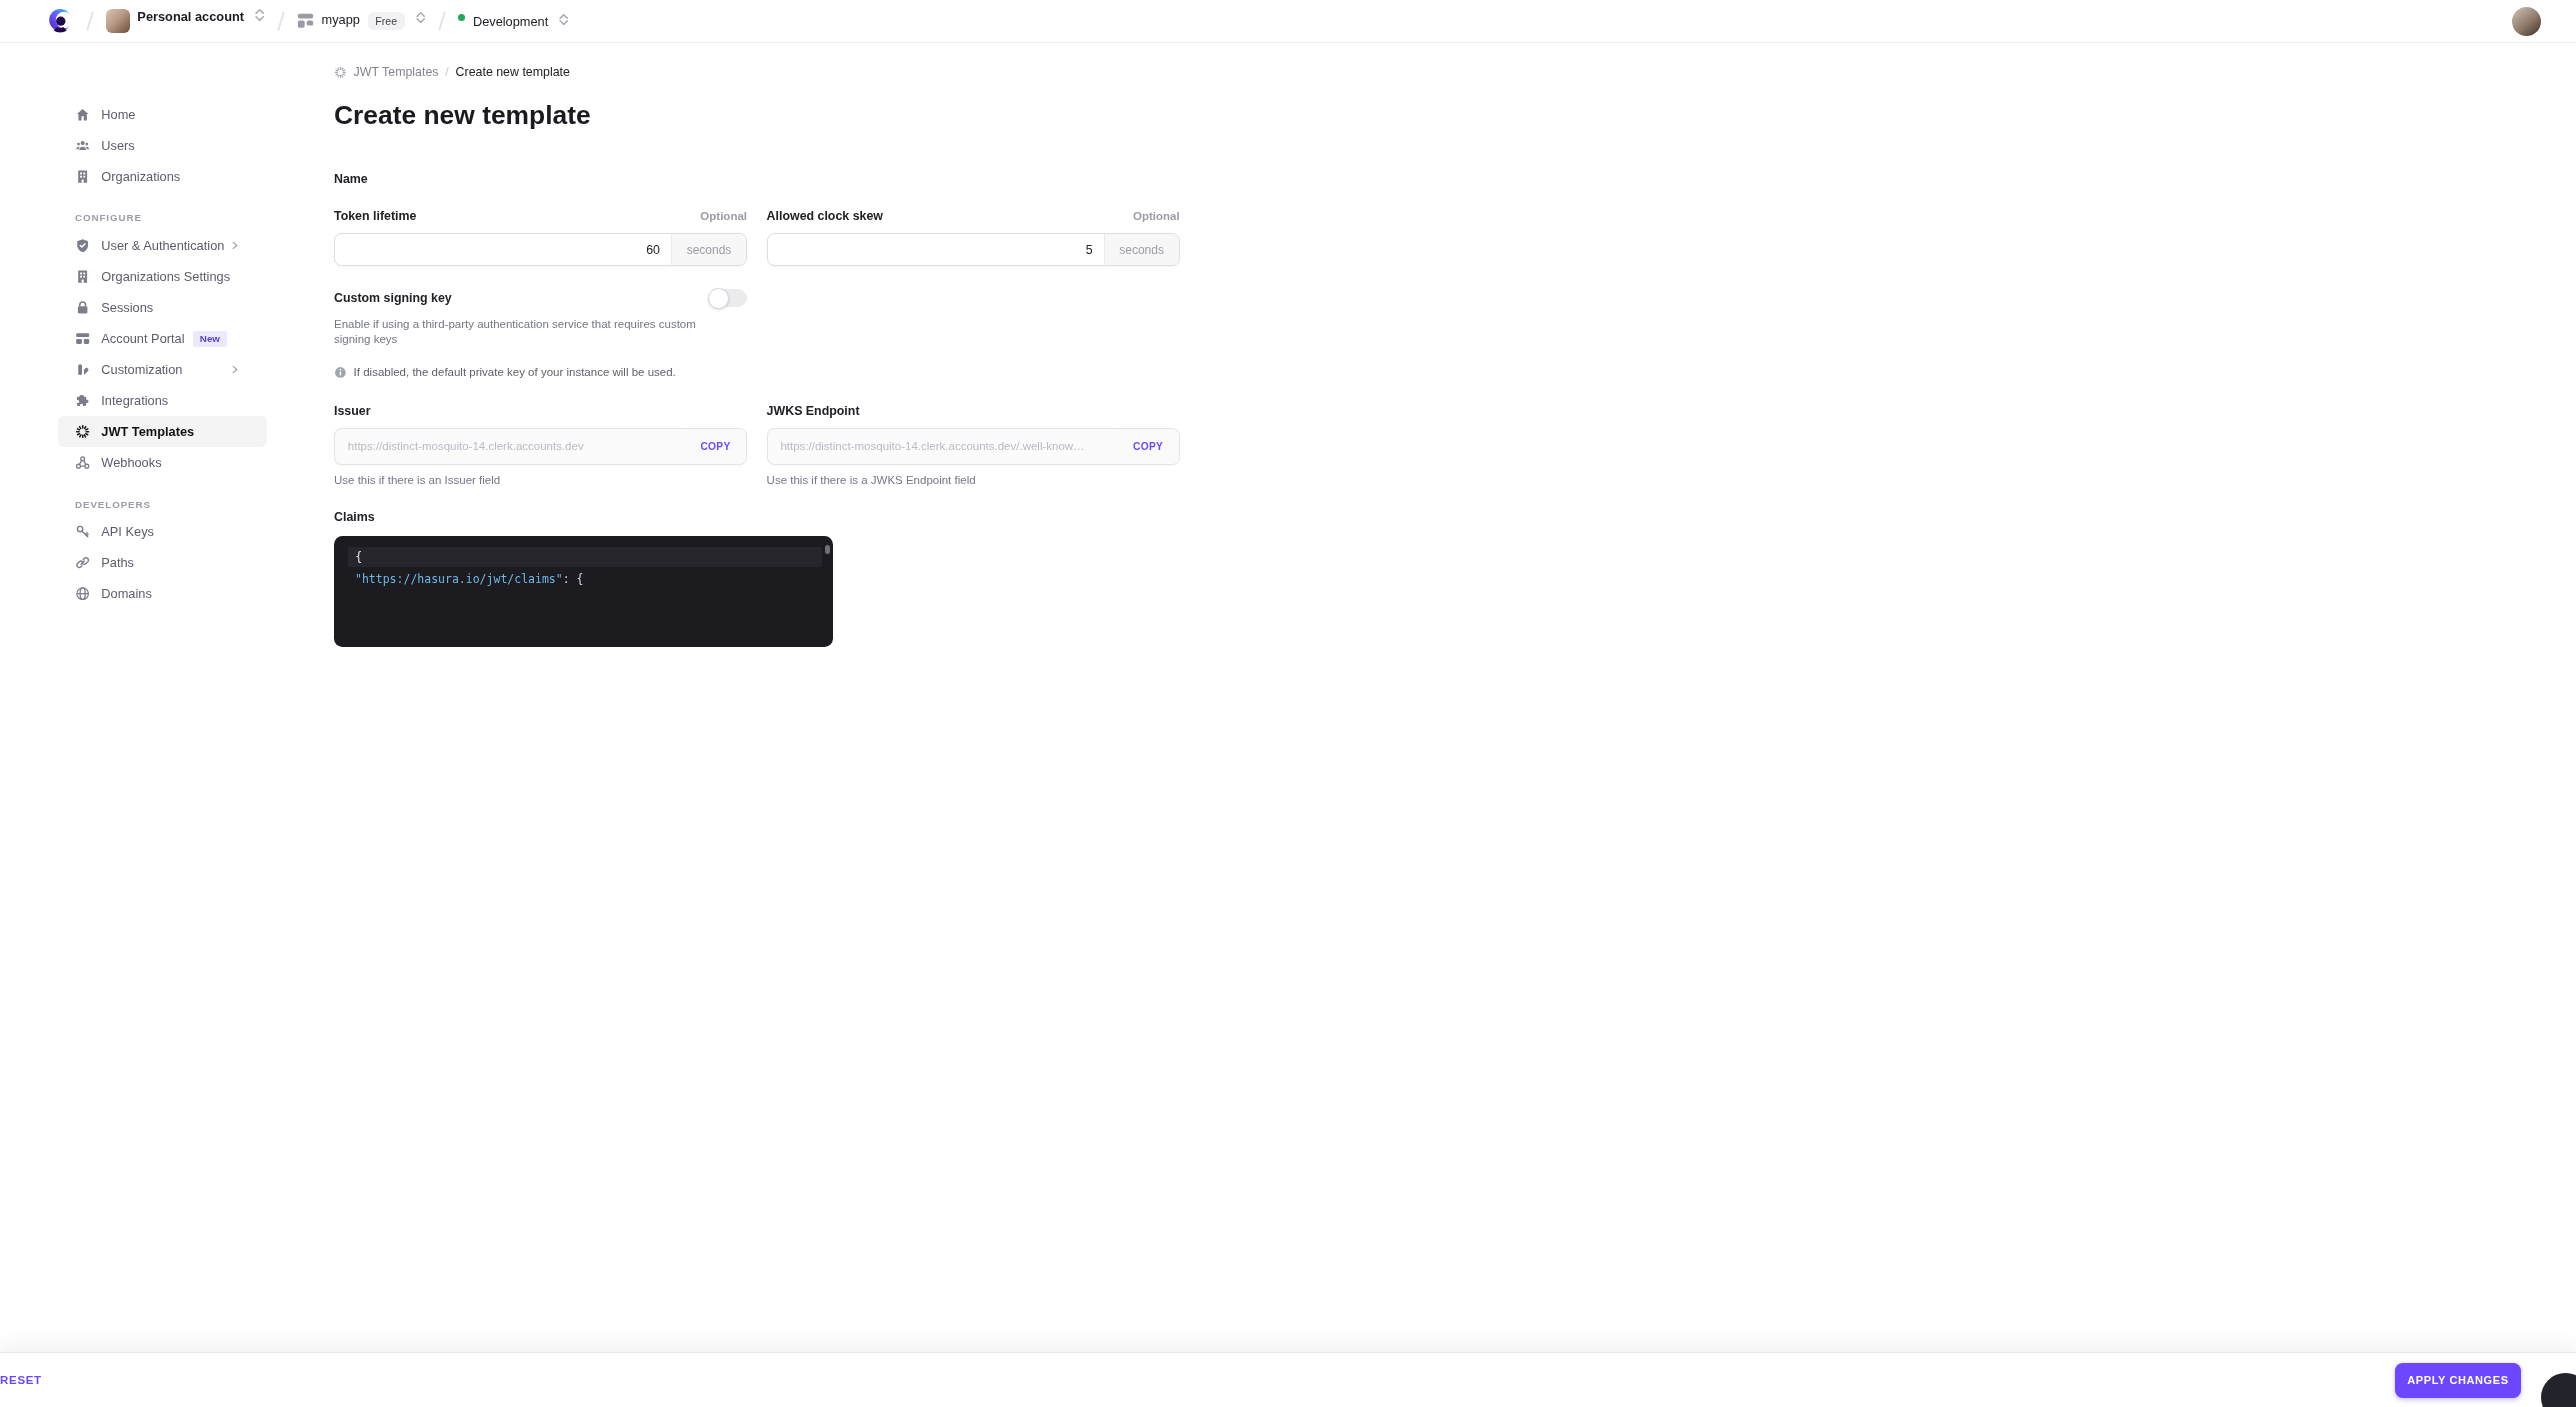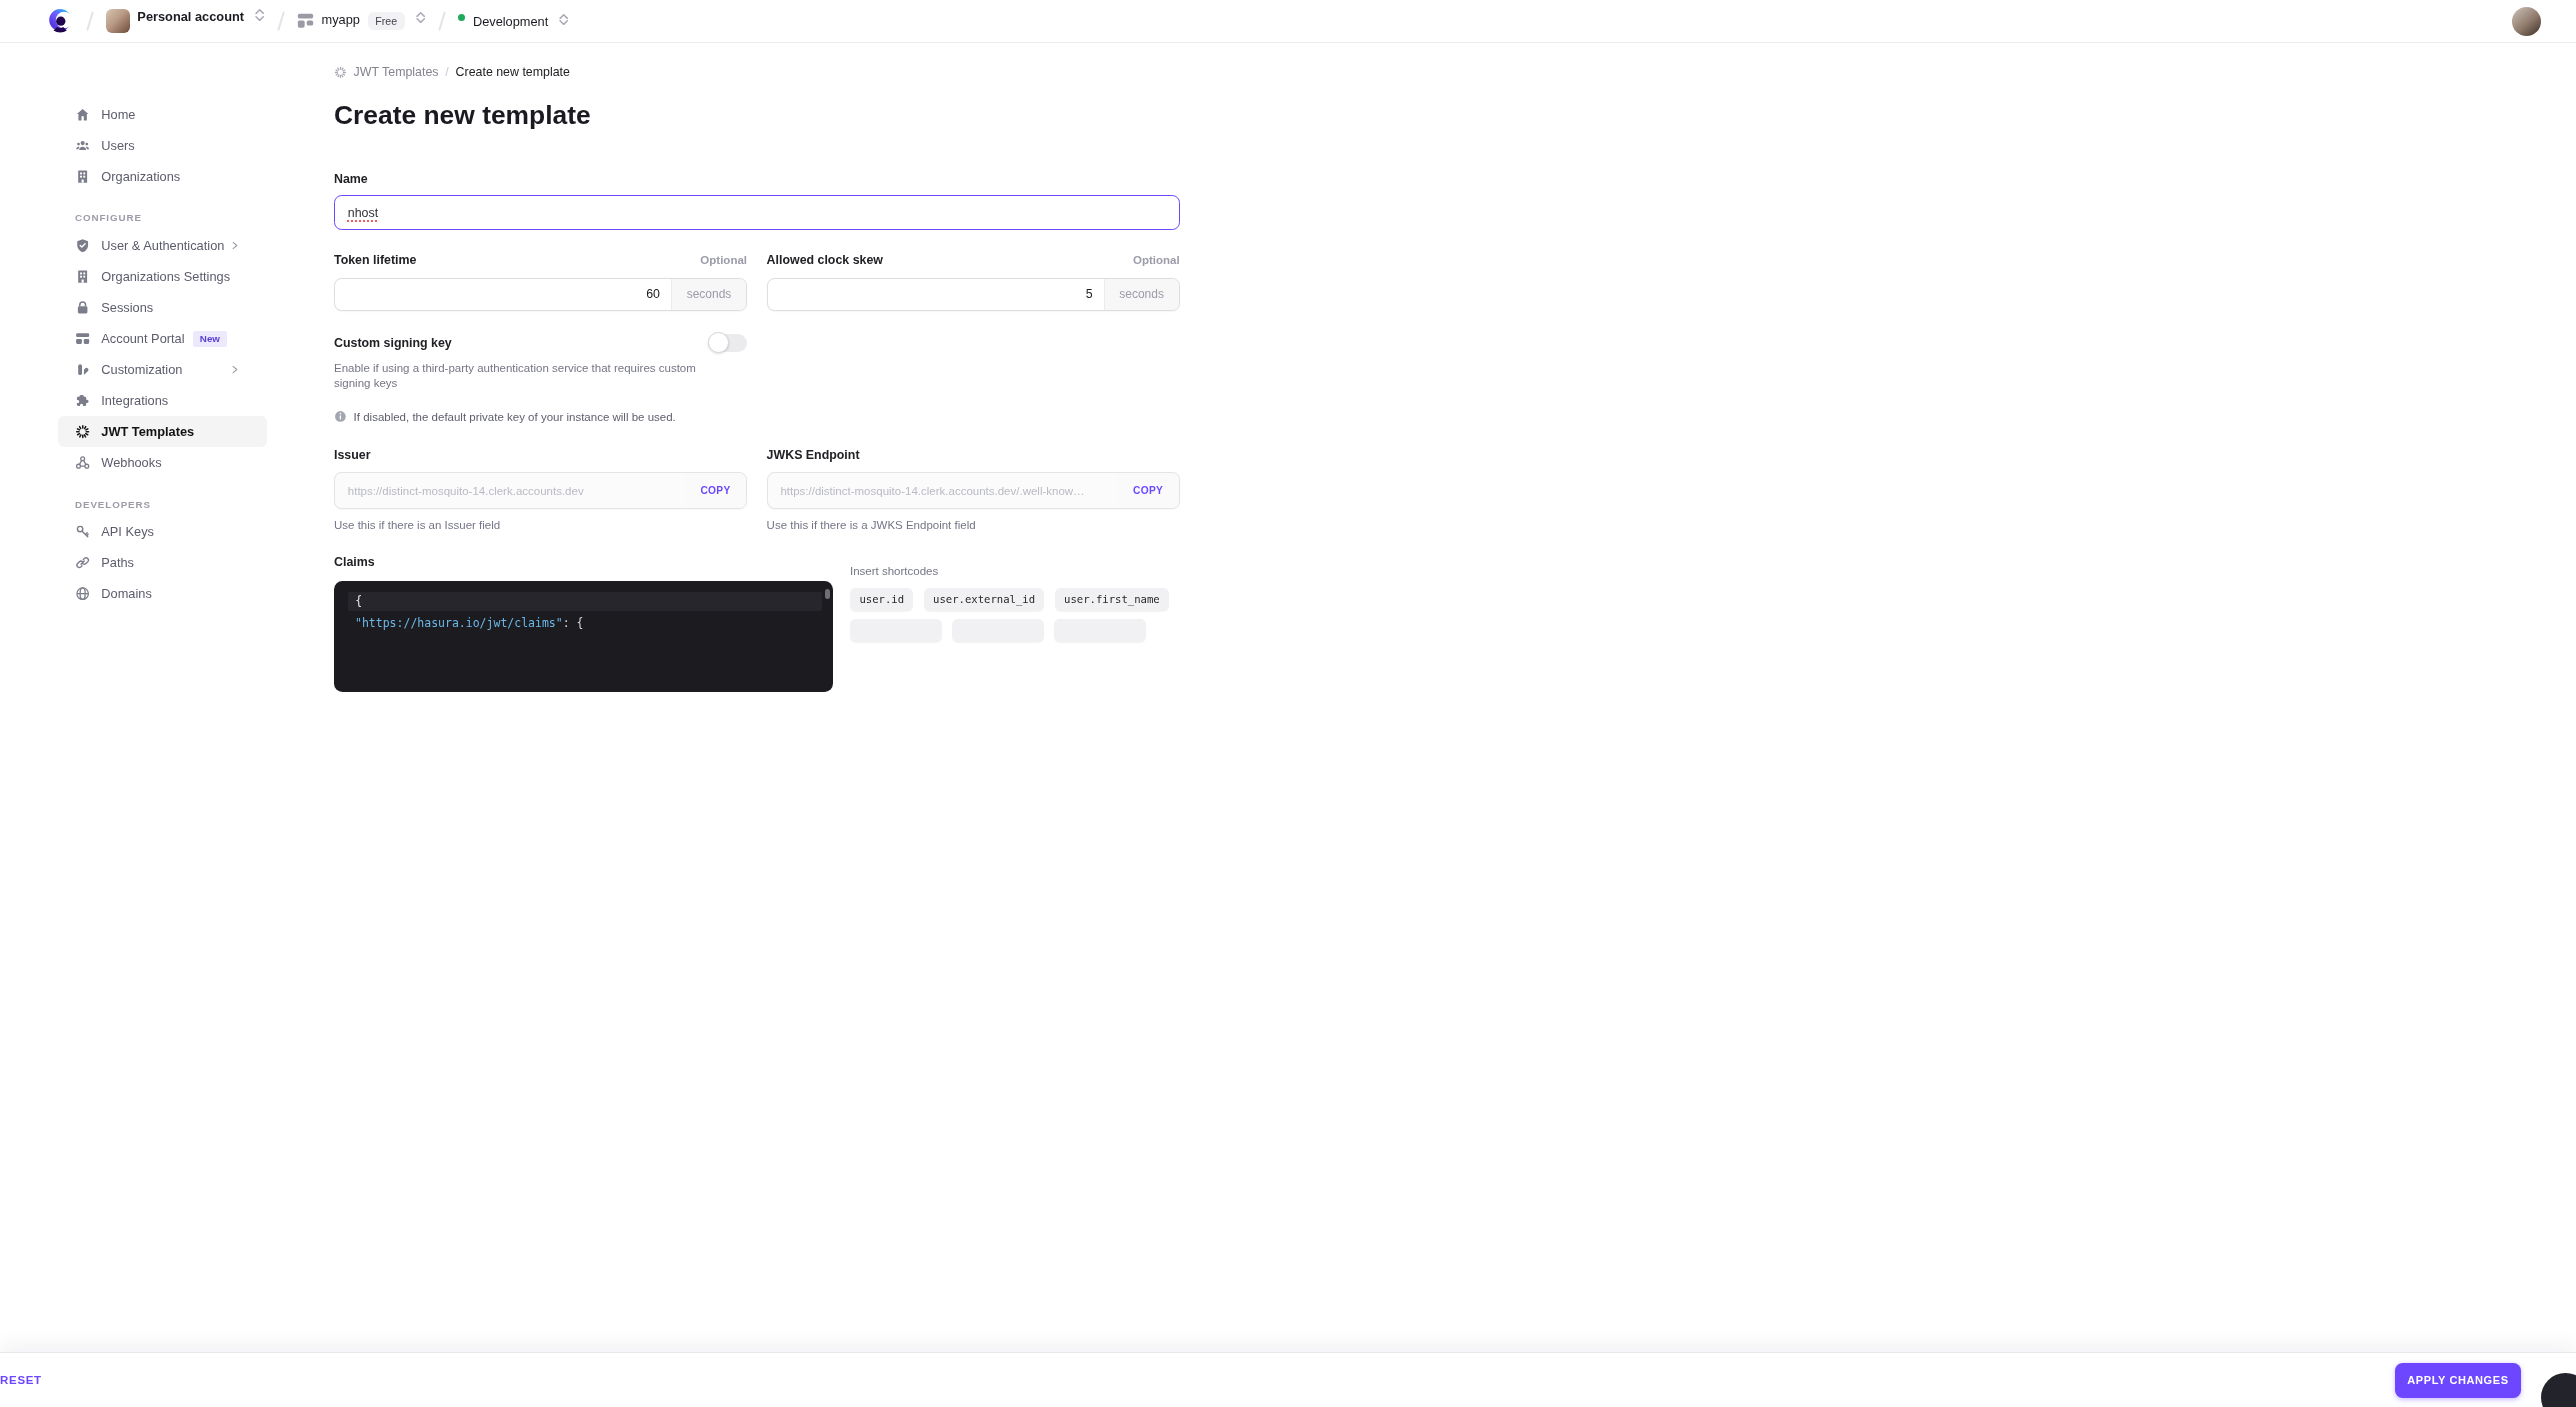--- a/index.html
+++ b/index.html
@@ -404,23 +404,20 @@
     </svg>
     <span class="parent">JWT Templates</span>
     <span class="sep">/</span>
     <span class="current">Create new template</span>
   </div>
 
   <h1 class="page-title">Create new template</h1>
 
   <section class="name-block">
     <div class="field-label">Name</div>
-    <div class="name-input">
-      <span class="val">nhost</span>
-    </div>
   </section>
 
   <div class="two-col" style="margin-top:23px;">
     <div class="col">
       <div class="lbl-row">
         <span class="field-label">Token lifetime</span>
         <span class="optional">Optional</span>
       </div>
       <div class="unit-input">
         <input value="60" style="">
@@ -480,33 +477,20 @@
     <div>
       <div class="field-label">Claims</div>
       <div class="editor">
         <div class="ed-line1">
             <span>{</span>
           </div>
         <div class="ed-line2"><span class="str">"https://hasura.io/jwt/claims"</span><span>: {</span></div>
         <div class="ed-scroll"></div>
       </div>
     </div>
-    <div class="shortcodes">
-      <div class="sc-label">Insert shortcodes</div>
-      <div class="chips">
-        <span class="chip">user.id</span>
-        <span class="chip">user.external_id</span>
-        <span class="chip">user.first_name</span>
-      </div>
-      <div class="chips-ghost">
-        <span class="chip ghost"></span>
-        <span class="chip ghost"></span>
-        <span class="chip ghost"></span>
-      </div>
-    </div>
   </div>
 
 </main>
 
 <div class="footer">
   <button class="reset-btn">RESET</button>
   <button class="apply-btn">APPLY CHANGES</button>
 </div>
 <div class="corner-bubble"></div>
 

